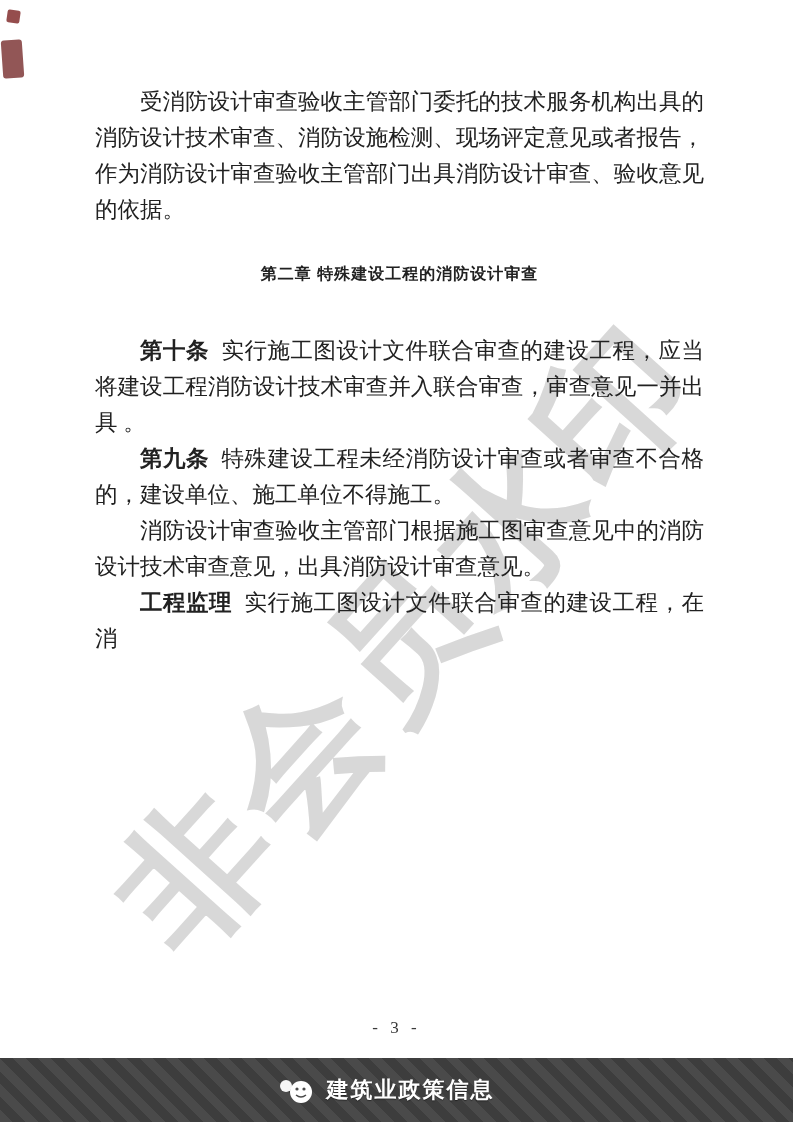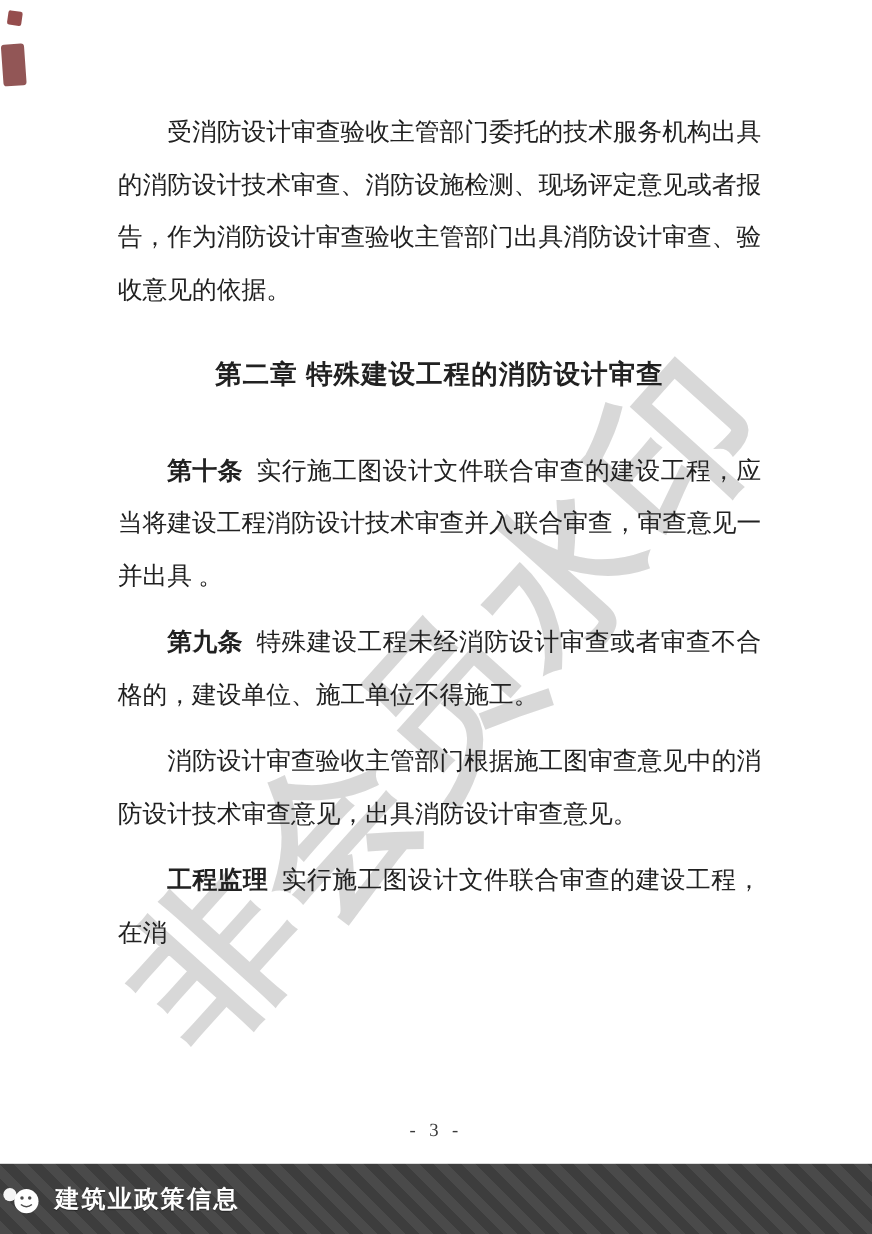--- a/index.html
+++ b/index.html
@@ -27,35 +27,35 @@
     pointer-events:none;
   }
   
   .content {
     position:absolute;
     left:95px; top:84px;
     width:609px;
     z-index:2;
   }
   .para {
-    margin:12px;
+    margin:0;
     font-size:22.5px;
-    line-height:48px;
+    line-height:36px;
     text-align:justify;
     text-indent:2em;
   }
   .term {
     font-weight:700;
     font-family:"Liberation Sans","DejaVu Sans",sans-serif;
     margin-right:0.55em;
   }
   .chapter {
     font-family:"Liberation Sans","DejaVu Sans",sans-serif;
     font-weight:700;
-    font-size:24px;
+    font-size:16px;
     text-align:center;
     letter-spacing:1px;
     margin:36px 0 48px 0;
   }
   .pagenum {
     position:absolute;
     left:0; top:1018px;
     width:100%;
     text-align:center;
     font-size:17px;
@@ -79,21 +79,21 @@
     z-index:3;
   }
   
   .footer {
     position:absolute;
     left:0; right:0; bottom:0;
     height:64px;
     background:repeating-linear-gradient(45deg,#4a4a4a 0 9px,#3d3d3d 9px 18px);
     display:flex;
     align-items:center;
-    justify-content:flex-start;
+    justify-content:center;
     padding-right:22px;
     box-sizing:border-box;
     z-index:4;
   }
   .brand-logo { display:flex; align-items:center; margin-right:10px; }
   .brand-text {
     color:#ffffff;
     font-family:"Liberation Sans","DejaVu Sans",sans-serif;
     font-weight:700;
     font-size:22px;

